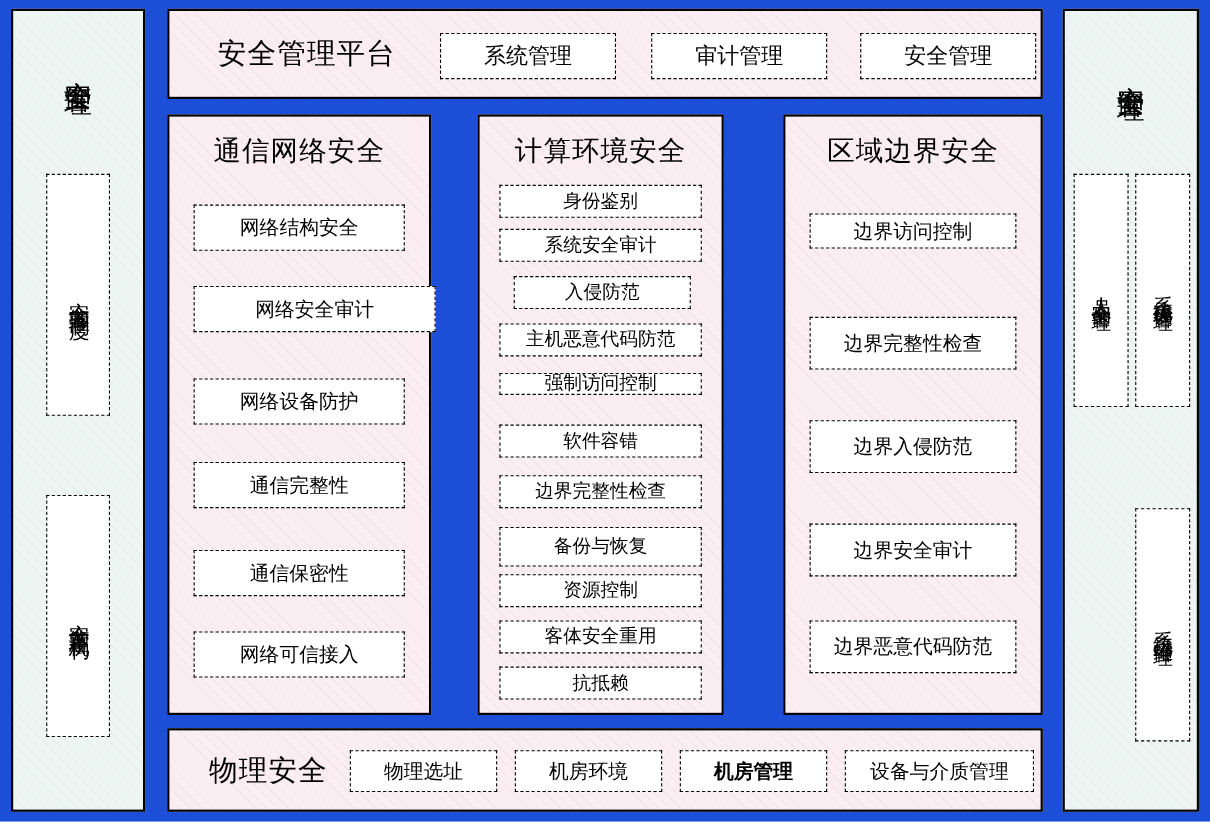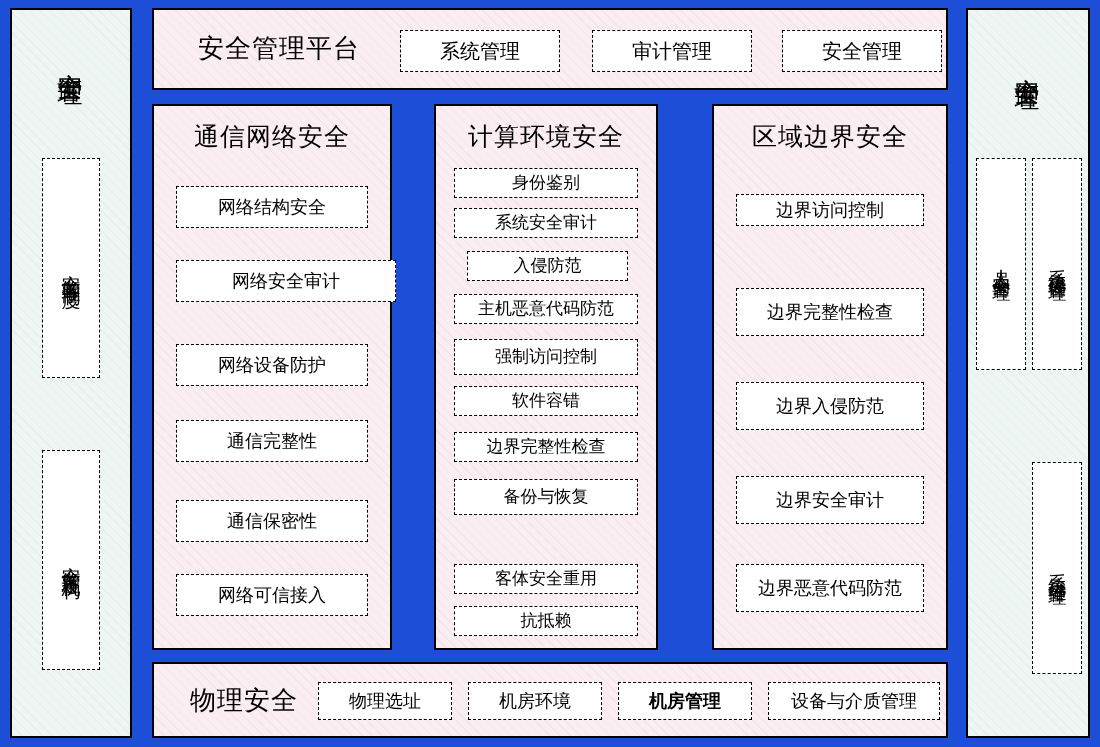--- a/index.html
+++ b/index.html
@@ -116,24 +116,25 @@
   <div class="dashed-box item-18" style="left:176px; top:500px; width:192px; height:42px;">通信保密性</div>
   <div class="dashed-box item-18" style="left:176px; top:574px; width:192px; height:42px;">网络可信接入</div>
 
   <div class="solid-box pink" style="left:434px; top:104px; width:224px; height:546px;">
   </div>
   <div class="title" style="left:434px; top:112px; width:224px; height:48px;">计算环境安全</div>
   <div class="dashed-box item-17" style="left:454px; top:168px; width:184px; height:30px;">身份鉴别</div>
   <div class="dashed-box item-17" style="left:454px; top:208px; width:184px; height:30px;">系统安全审计</div>
   <div class="dashed-box item-17" style="left:467px; top:251px; width:161px; height:30px;">入侵防范</div>
   <div class="dashed-box item-17" style="left:454px; top:294px; width:184px; height:30px;">主机恶意代码防范</div>
-  <div class="dashed-box item-17" style="left:454px; top:339px; width:184px; height:36px;">强制访问控制</div>
+  <div class="dashed-box item-17" style="left:454px; top:339px; width:184px; height:20px;">强制访问控制</div>
   <div class="dashed-box item-17" style="left:454px; top:386px; width:184px; height:30px;">软件容错</div>
   <div class="dashed-box item-17" style="left:454px; top:432px; width:184px; height:30px;">边界完整性检查</div>
   <div class="dashed-box item-17" style="left:454px; top:479px; width:184px; height:36px;">备份与恢复</div>
+  <div class="dashed-box item-17" style="left:454px; top:522px; width:184px; height:30px;">资源控制</div>
   <div class="dashed-box item-17" style="left:454px; top:564px; width:184px; height:30px;">客体安全重用</div>
   <div class="dashed-box item-17" style="left:454px; top:606px; width:184px; height:30px;">抗抵赖</div>
 
   <div class="solid-box pink" style="left:712px; top:104px; width:236px; height:546px;">
   </div>
   <div class="title" style="left:712px; top:112px; width:236px; height:48px;">区域边界安全</div>
   <div class="dashed-box item-18" style="left:736px; top:194px; width:188px; height:32px;">边界访问控制</div>
   <div class="dashed-box item-18" style="left:736px; top:288px; width:188px; height:48px;">边界完整性检查</div>
   <div class="dashed-box item-18" style="left:736px; top:382px; width:188px; height:48px;">边界入侵防范</div>
   <div class="dashed-box item-18" style="left:736px; top:476px; width:188px; height:48px;">边界安全审计</div>

